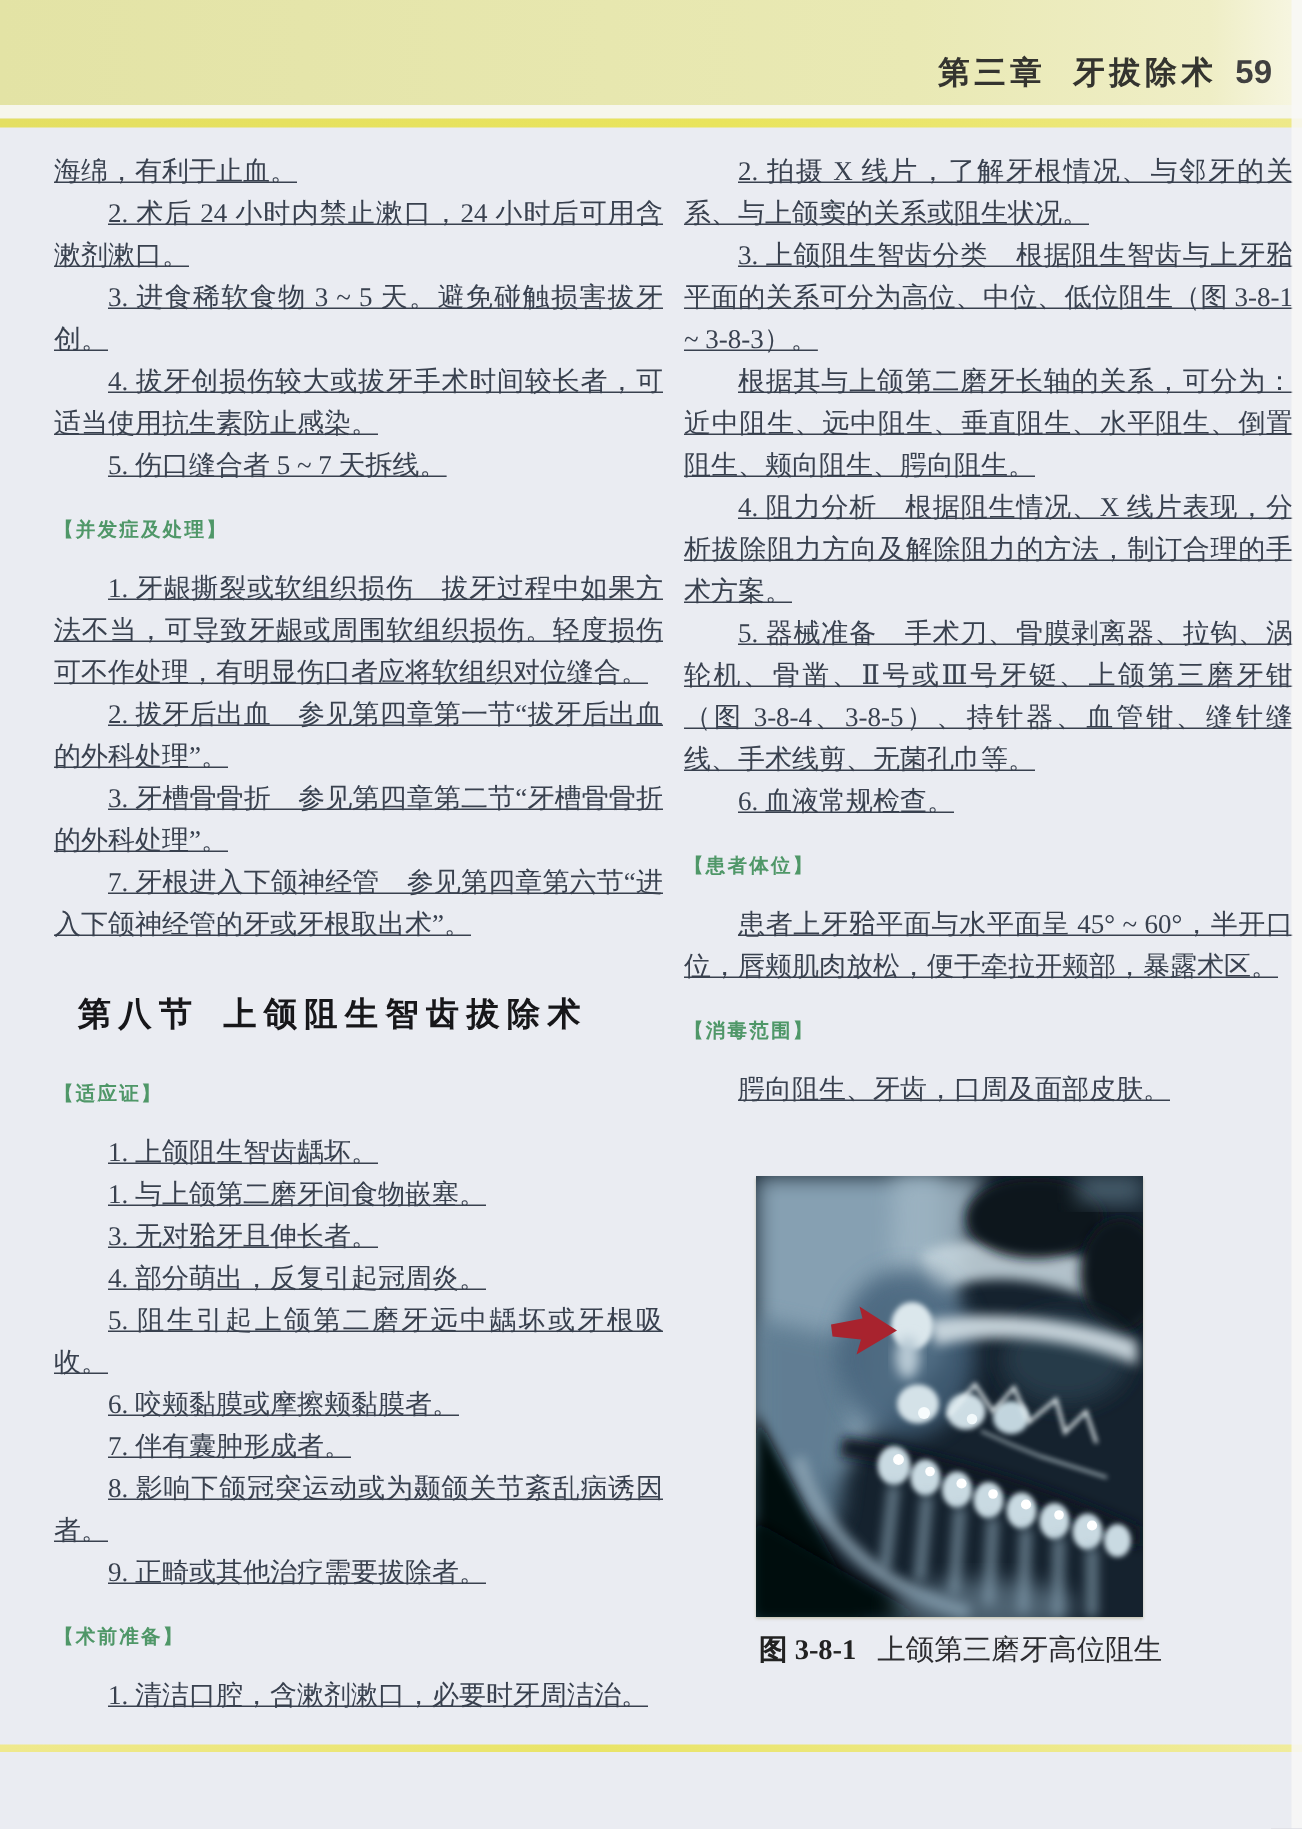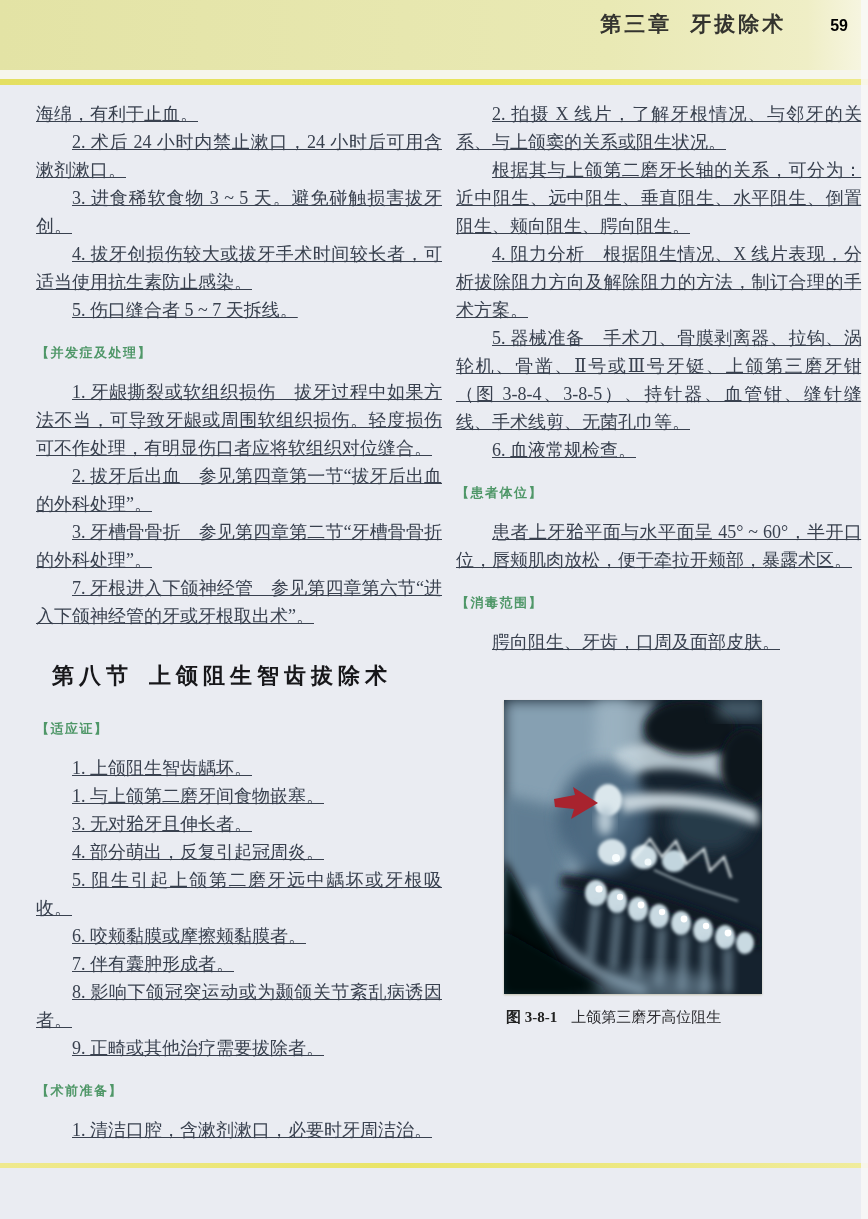--- a/index.html
+++ b/index.html
@@ -13,27 +13,27 @@
   
   .band{
     position:absolute;top:0;left:0;width:100%;height:70px;
     background:linear-gradient(90deg,#e3e3a5 0%,#e9e9b4 70%,#efeec6 93%,#f7f6e3 100%);
   }
   .band-gap{position:absolute;top:70px;left:0;width:100%;height:9px;background:#f6f6ec;}
   .rule-top{position:absolute;top:79px;left:0;width:100%;height:6px;background:linear-gradient(90deg,#e4df62,#e9e45c 55%,#eee98a);}
   .rule-bottom{position:absolute;top:1163px;left:0;width:100%;height:5px;background:linear-gradient(90deg,#efe98e,#e9e467 45%,#f0ec9d);}
   .edge-right{position:absolute;top:0;right:0;width:7px;height:100%;background:#f8f8f7;opacity:.85;}
   .running-head{
-    position:absolute;top:10px;right:20px;
-    display:flex;align-items:baseline;gap:44px;
+    position:absolute;top:34px;right:20px;
+    display:flex;align-items:baseline;gap:12px;
     color:#34342f;
   }
   .rh-title{font-size:21px;font-weight:600;letter-spacing:3px;}
   .rh-title .sp{display:inline-block;width:18px;}
-  .rh-page{font-size:16px;font-weight:700;font-family:"Liberation Sans","DejaVu Sans",sans-serif;color:#000000;}
+  .rh-page{font-size:22px;font-weight:700;font-family:"Liberation Sans","DejaVu Sans",sans-serif;color:#404040;}
   
   .col{
     position:absolute;top:100px;width:406px;
     font-size:18px;line-height:28px;color:#39414f;
     text-align:justify;
   }
   .col-left{left:36px;}
   .col-right{left:456px;}
   .p{margin:0;text-indent:2em;text-decoration:underline;}
   .noindent{text-indent:0;}
@@ -48,21 +48,21 @@
   }
   .section-title .num{margin-right:16px;}
   
   .fig{margin:44px 0 0 48px;padding:0;}
   .xray{
     display:block;width:258px;height:294px;
     background:#131f2b;
     box-shadow:0 1px 2px rgba(120,110,40,.35);
   }
   .fig-caption{
-    margin:13px 0 0 2px;font-size:15px;color:#2c2c30;line-height:20px;
+    margin:13px 0 0 2px;font-size:19px;color:#2c2c30;line-height:20px;
   }
   .cap-label{font-weight:700;margin-right:14px;color:#222;}
 </style>
 </head>
 <body>
 
 <div class="page">
 
   <div class="band"></div>
   <div class="band-gap"></div>
@@ -103,20 +103,21 @@
     <p class="p">8. 影响下颌冠突运动或为颞颌关节紊乱病诱因者。</p>
     <p class="p">9. 正畸或其他治疗需要拔除者。</p>
 
     <div class="bh">【术前准备】</div>
 
     <p class="p">1. 清洁口腔，含漱剂漱口，必要时牙周洁治。</p>
   </div>
 
   <div class="col col-right">
     <p class="p">2. 拍摄 X 线片，了解牙根情况、与邻牙的关系、与上颌窦的关系或阻生状况。</p>
+    <p class="p">3. 上颌阻生智齿分类　根据阻生智齿与上牙𬌗平面的关系可分为高位、中位、低位阻生（图 3-8-1 ~ 3-8-3）。</p>
     <p class="p">根据其与上颌第二磨牙长轴的关系，可分为：近中阻生、远中阻生、垂直阻生、水平阻生、倒置阻生、颊向阻生、腭向阻生。</p>
     <p class="p">4. 阻力分析　根据阻生情况、X 线片表现，分析拔除阻力方向及解除阻力的方法，制订合理的手术方案。</p>
     <p class="p">5. 器械准备　手术刀、骨膜剥离器、拉钩、涡轮机、骨凿、Ⅱ号或Ⅲ号牙铤、上颌第三磨牙钳（图 3-8-4、3-8-5）、持针器、血管钳、缝针缝线、手术线剪、无菌孔巾等。</p>
     <p class="p">6. 血液常规检查。</p>
 
     <div class="bh">【患者体位】</div>
     <p class="p">患者上牙𬌗平面与水平面呈 45° ~ 60°，半开口位，唇颊肌肉放松，便于牵拉开颊部，暴露术区。</p>
 
     <div class="bh">【消毒范围】</div>
     <p class="p">腭向阻生、牙齿，口周及面部皮肤。</p>

